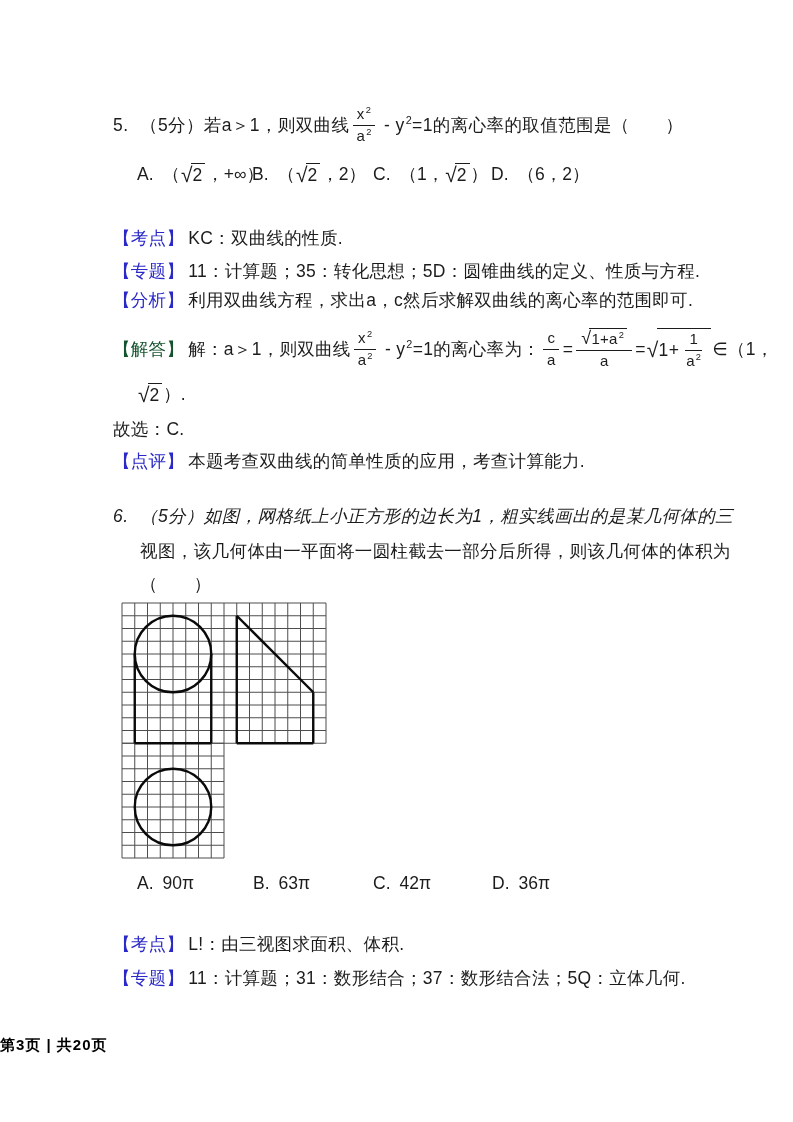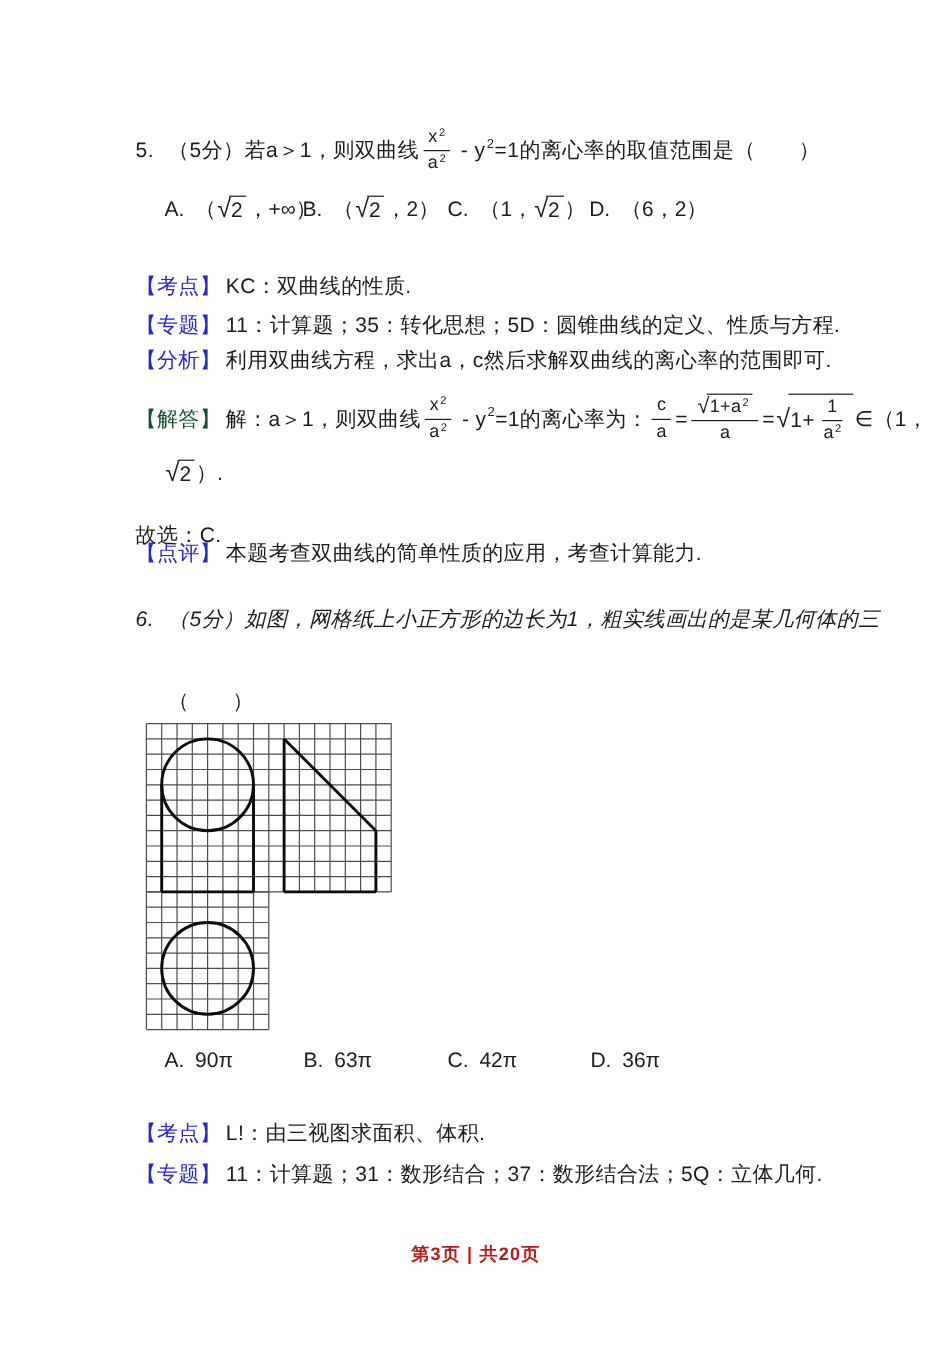--- a/index.html
+++ b/index.html
@@ -21,21 +21,21 @@
   
   .seg-sup { font-size:0.62em; vertical-align:super; line-height:0; position:relative; top:-0.45em; margin-left:1px; }
   .frac { display:inline-flex; flex-direction:column; align-items:center; vertical-align:middle;
           margin:0 3px; font-size:15px; line-height:1.25; }
   .frac .num { padding:0 4px 1px 4px; border-bottom:1.4px solid #1c1c1c; display:inline-flex; align-items:center; }
   .frac .den { padding:1px 4px 0 4px; display:inline-flex; align-items:center; }
   .sqrt { display:inline-flex; align-items:stretch; margin:0 1px; }
   .sqrt > .sign { display:flex; align-items:center; font-size:1.2em; line-height:1; margin-right:-2px; }
   .sqrt > .body { border-top:1.6px solid #1c1c1c; padding:1px 3px 0 2px; display:inline-flex; align-items:center; }
   .figure { position:absolute; }
-  .footer { position:absolute; left:0; width:793px; text-align:center; font-size:15px; font-weight:600; color:#b91c1c; letter-spacing:1px; }
+  .footer { position:absolute; left:0; width:793px; font-size:15px; font-weight:600; color:#000000; letter-spacing:1px; }
 </style>
 </head>
 <body>
 
 <div class="page">
 
   <div class="abs mathline textline" style="top:88px;height:74px;">
     <span class="qnum">5.</span>
     <span class="segs"><span class="seg-text">（5分）若a＞1，则双曲线</span><span class="frac"><span class="num"><span class="seg-text">x</span><span class="seg-sup">2</span></span><span class="den"><span class="seg-text">a</span><span class="seg-sup">2</span></span></span><span class="seg-text"> - y</span><span class="seg-sup">2</span><span class="seg-text">=1的离心率的取值范围是（　　）</span></span>
   </div>
@@ -70,30 +70,31 @@
   </div>
 
   <div class="abs mathline labelline" style="top:316px;height:66px;">
     <span class="tag" style="color: #14532d;">【解答】</span>
     <span class="segs"><span class="seg-text">解：a＞1，则双曲线</span><span class="frac"><span class="num"><span class="seg-text">x</span><span class="seg-sup">2</span></span><span class="den"><span class="seg-text">a</span><span class="seg-sup">2</span></span></span><span class="seg-text"> - y</span><span class="seg-sup">2</span><span class="seg-text">=1的离心率为：</span><span class="frac"><span class="num"><span class="seg-text">c</span></span><span class="den"><span class="seg-text">a</span></span></span><span class="seg-text">=</span><span class="frac"><span class="num"><span class="sqrt"><span class="sign">√</span><span class="body"><span class="seg-text">1+a</span><span class="seg-sup">2</span></span></span></span><span class="den"><span class="seg-text">a</span></span></span><span class="seg-text">=</span><span class="sqrt"><span class="sign">√</span><span class="body"><span class="seg-text">1+</span><span class="frac"><span class="num"><span class="seg-text">1</span></span><span class="den"><span class="seg-text">a</span><span class="seg-sup">2</span></span></span></span></span><span class="seg-text">∈（1，</span></span>
   </div>
   <div class="abs mathline" style="top:380px;left:137px;height:28px;">
     <span class="segs"><span class="sqrt"><span class="sign">√</span><span class="body"><span class="seg-text">2</span></span></span><span class="seg-text">）.</span></span>
   </div>
 
-  <div class="abs labelline" style="top:417px;margin-top:17px;">
+  <div class="abs labelline" style="top:417px;">
     <span>故选：C.</span>
   </div>
   <div class="abs labelline" style="top:449px;">
     <span class="tag" style="color: rgb(42, 41, 199);">【点评】</span><span>本题考查双曲线的简单性质的应用，考查计算能力.</span>
   </div>
 
   <div class="abs textline" style="top:504px;font-style:italic;">
     <span class="qnum">6.</span><span>（5分）如图，网格纸上小正方形的边长为1，粗实线画出的是某几何体的三</span>
   </div>
+  <div class="abs textline" style="top:539px;left:140px;">视图，该几何体由一平面将一圆柱截去一部分后所得，则该几何体的体积为</div>
   <div class="abs textline" style="top:572px;left:140px;">（　　）</div>
 
   <div class="figure" style="left:120px;top:601px;"><svg width="208" height="259">
         <line x1="2" y1="2" x2="2" y2="142.25" stroke="#4d4d4d" stroke-width="1"></line>
         <line x1="14.75" y1="2" x2="14.75" y2="142.25" stroke="#4d4d4d" stroke-width="1"></line>
         <line x1="27.5" y1="2" x2="27.5" y2="142.25" stroke="#4d4d4d" stroke-width="1"></line>
         <line x1="40.25" y1="2" x2="40.25" y2="142.25" stroke="#4d4d4d" stroke-width="1"></line>
         <line x1="53" y1="2" x2="53" y2="142.25" stroke="#4d4d4d" stroke-width="1"></line>
         <line x1="65.75" y1="2" x2="65.75" y2="142.25" stroke="#4d4d4d" stroke-width="1"></line>
         <line x1="78.5" y1="2" x2="78.5" y2="142.25" stroke="#4d4d4d" stroke-width="1"></line>

